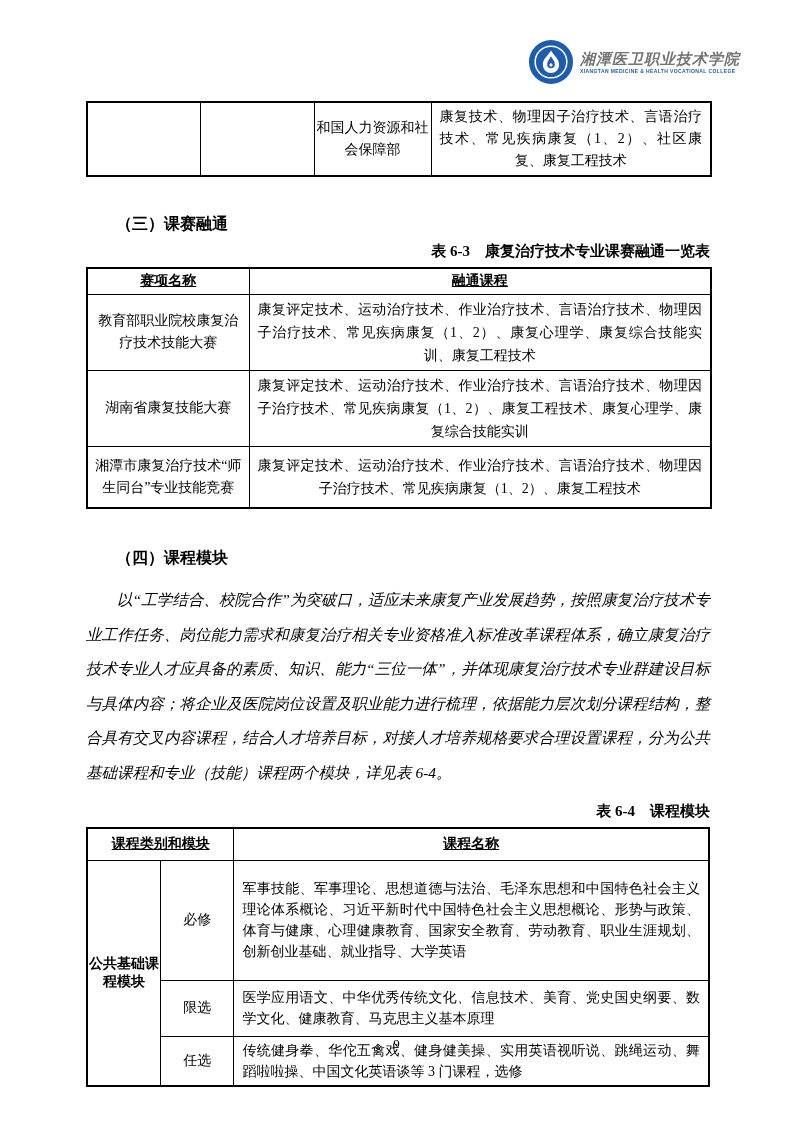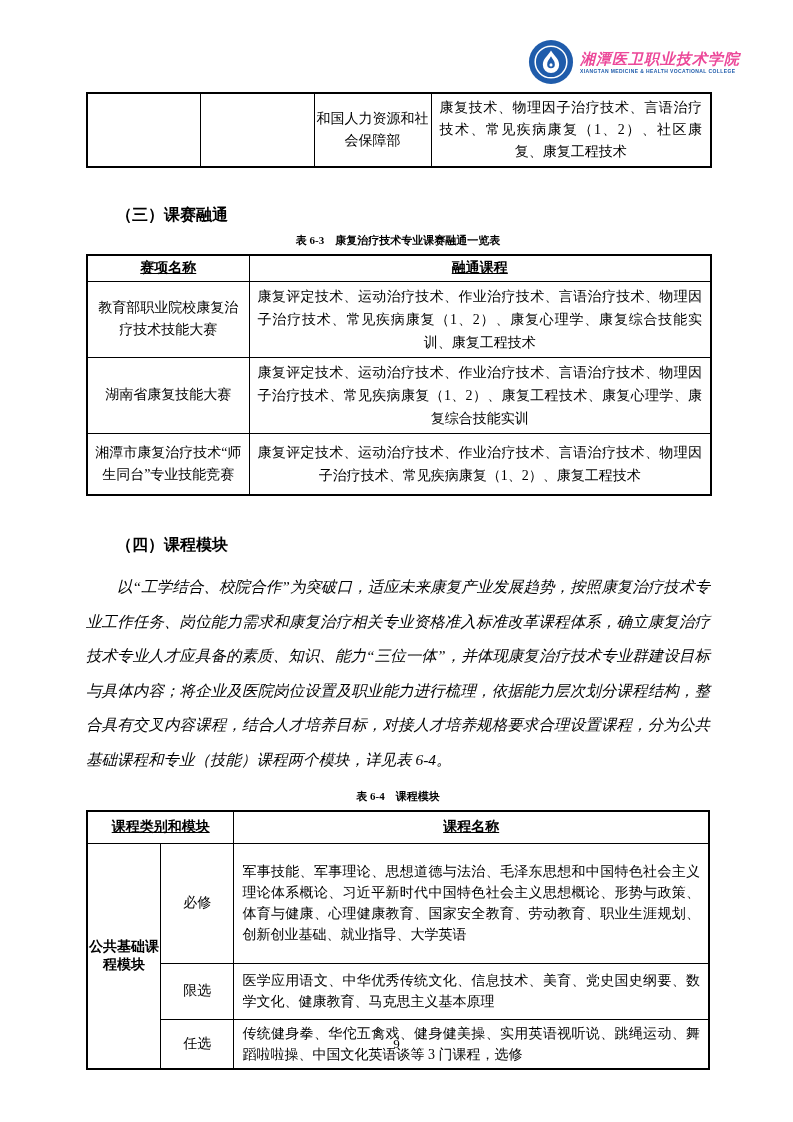--- a/index.html
+++ b/index.html
@@ -5,29 +5,29 @@
   * { margin:0; padding:0; box-sizing:border-box; }
   html,body { background:#ffffff; }
   .page {
     position:relative;
     width:793px; height:1122px;
     background:#ffffff;
     font-family:"Liberation Serif","DejaVu Serif",serif;
     color:#000;
     overflow:hidden;
   }
-  .content { position:absolute; left:86px; top:0; width:624px; }
+  .content { position:absolute; left:86px; top:9px; width:624px; }
 
   
   .logo { position:absolute; left:528px; top:39px; display:flex; align-items:center; gap:6px; }
   .emblem { width:46px; height:46px; display:block; }
   .logo-text { display:flex; flex-direction:column; justify-content:center; }
   .logo-zh {
     font-weight:bold; font-style:italic; font-size:15px; letter-spacing:1px;
-    color:#ec4899; white-space:nowrap; line-height:18px;
+    color:#737373; white-space:nowrap; line-height:18px;
     font-family:"Liberation Serif",serif;
   }
   .logo-en {
     font-size:5px; font-weight:bold; letter-spacing:0.4px; color:#1f5cab;
     white-space:nowrap; line-height:7px;
     font-family:"Liberation Sans",sans-serif;
   }
 
   
   table { border-collapse:collapse; table-layout:fixed; width:624px; }
@@ -39,21 +39,21 @@
   th { font-weight:bold; text-align:center;text-decoration:underline; }
 
   .top-table { margin-top:92px; }
   .top-table td { height:66px; line-height:22px; }
 
   .sec-heading {
     margin-top:36px; padding-left:30px;
     font-size:16px; font-weight:bold; line-height:22px;
     font-family:"Liberation Serif",serif;
   }
-  .tbl-title { margin-top:7px; margin-bottom:6px; text-align:center; font-size:11px; font-weight:bold; }
+  .tbl-title { margin-top:7px; margin-bottom:6px; text-align:right; font-size:15px; font-weight:bold; }
 
   .tbl63 th { height:26px; }
   .tbl63 .r1 td { height:74px; }
   .tbl63 .r2 td { height:68px; }
   .tbl63 .r3 td { height:62px; }
   .tbl63 .name { line-height:22px; padding:2px 6px; }
 
   .body-para {
     margin-top:14px;
     font-size:15.5px; line-height:34.5px;

